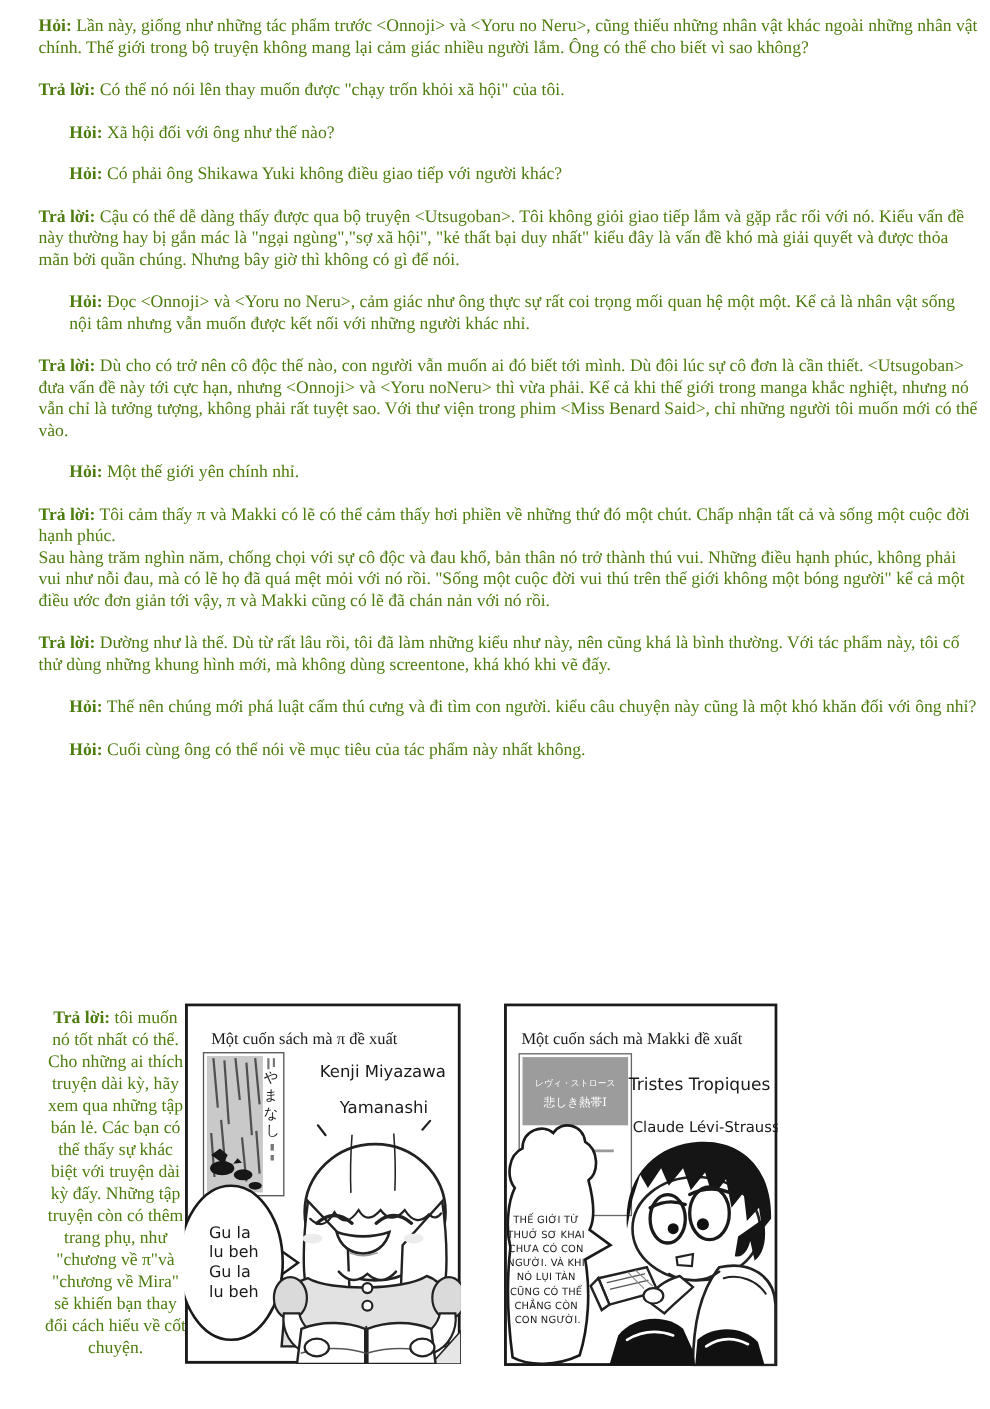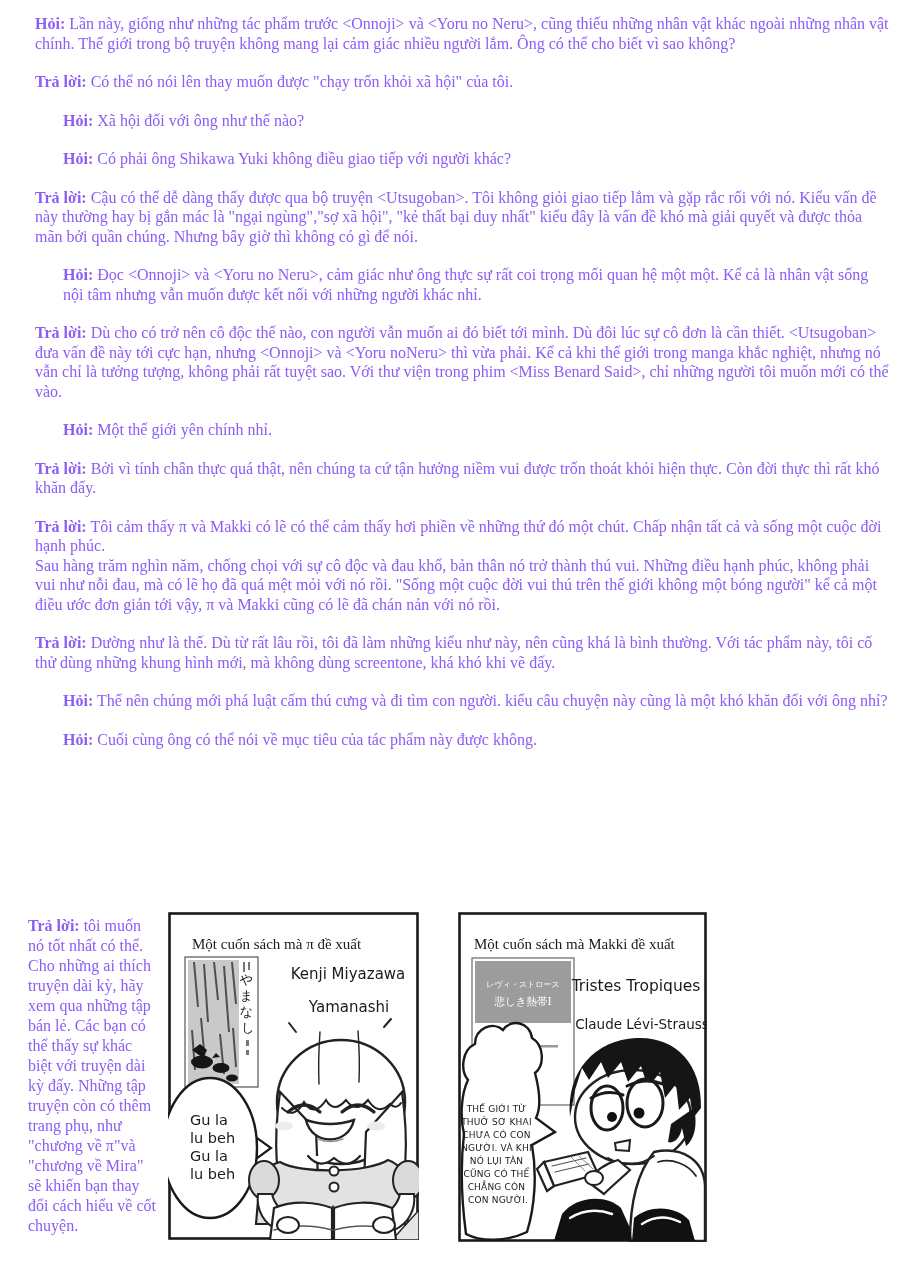--- a/index.html
+++ b/index.html
@@ -1,25 +1,25 @@
 <!DOCTYPE html>
 <html><head>
 <meta charset="utf-8">
 <style>
   html,body{margin:0;padding:0;background:#888;}
   .page{position:relative;width:900px;height:1281px;background:#ffffff;overflow:hidden;
-        font-family:"Liberation Serif","DejaVu Serif",serif;color:#8b5cf6;}
+        font-family:"Liberation Serif","DejaVu Serif",serif;color:#4d7c0f;}
   .interview{position:absolute;left:0;top:0;width:900px;box-sizing:border-box;
              padding:14px 8px 0 35px;font-size:16px;line-height:19.5px;}
   .interview p{margin:0 0 19px 0;}
   .interview p.q{margin-top:7px;margin-left:28px;}
   .lbl{font-weight:bold;}
   .cont{display:block;}
-  .closing-col{position:absolute;left:28px;top:916px;width:132px;
-               font-size:16px;line-height:20px;}
+  .closing-col{position:absolute;left:39px;top:916px;width:132px;
+               font-size:16px;line-height:20px;text-align:center;}
   .closing-col p{margin:0;}
   .thanks{position:absolute;left:37px;top:1244px;font-size:22.5px;line-height:26px;}
   .panel{position:absolute;display:block;}
   #panel-left{left:168px;top:912px;}
   #panel-right{left:458px;top:912px;}
   .svg-serif{font-family:"Liberation Serif","DejaVu Serif",serif;}
   .svg-sans{font-family:"DejaVu Sans","Liberation Sans",sans-serif;}
 </style>
 </head>
 <body>
@@ -28,25 +28,24 @@
 
   <div class="interview">
     <p class="para"><b class="lbl">Hỏi:</b> <span>Lần này, giống như những tác phẩm trước &lt;Onnoji&gt; và &lt;Yoru no Neru&gt;, cũng thiếu những nhân vật khác ngoài những nhân vật chính. Thế giới trong bộ truyện không mang lại cảm giác nhiều người lắm. Ông có thể cho biết vì sao không?</span></p>
     <p class="para"><b class="lbl">Trả lời:</b> <span>Có thể nó nói lên thay muốn được "chạy trốn khỏi xã hội" của tôi.</span></p>
     <p class="para q"><b class="lbl">Hỏi:</b> <span>Xã hội đối với ông như thế nào?</span></p>
     <p class="para q"><b class="lbl">Hỏi:</b> <span>Có phải ông Shikawa Yuki không điều giao tiếp với người khác?</span></p>
     <p class="para"><b class="lbl">Trả lời:</b> <span>Cậu có thể dễ dàng thấy được qua bộ truyện &lt;Utsugoban&gt;. Tôi không giỏi giao tiếp lắm và gặp rắc rối với nó. Kiểu vấn đề này thường hay bị gắn mác là "ngại ngùng","sợ xã hội", "kẻ thất bại duy nhất" kiểu đây là vấn đề khó mà giải quyết và được thỏa mãn bởi quần chúng. Nhưng bây giờ thì không có gì để nói.</span></p>
     <p class="para q"><b class="lbl">Hỏi:</b> <span>Đọc &lt;Onnoji&gt;  và &lt;Yoru no Neru&gt;, cảm giác như ông thực sự rất coi trọng mối quan hệ một một. Kể cả là nhân vật sống nội tâm nhưng vẫn muốn được kết nối với những người khác nhỉ.</span></p>
     <p class="para"><b class="lbl">Trả lời:</b> <span>Dù cho có trở nên cô độc thế nào, con người vẫn muốn ai đó biết tới mình. Dù đôi lúc sự cô đơn là cần thiết.  &lt;Utsugoban&gt; đưa vấn đề này tới cực hạn, nhưng &lt;Onnoji&gt; và &lt;Yoru noNeru&gt; thì vừa phải. Kể cả khi thế giới trong manga khắc nghiệt, nhưng nó vẫn chỉ là tưởng tượng, không phải rất tuyệt sao. Với thư viện trong phim &lt;Miss  Benard Said&gt;, chỉ những người tôi muốn mới có thể vào.</span></p>
     <p class="para q"><b class="lbl">Hỏi:</b> <span>Một thế giới yên chính nhỉ.</span></p>
-    <p class="para"><b class="lbl">Trả lời:</b> <span>Bởi vì tính chân thực quá thật, nên chúng ta cứ tận hưởng niềm vui được trốn thoát khỏi hiện thực. Còn đời thực thì rất khó khăn đấy.</span></p>
     <p class="para"><b class="lbl">Trả lời:</b> <span>Tôi cảm thấy π và Makki có lẽ có thể cảm thấy hơi phiền về những thứ đó một chút. Chấp nhận tất cả và sống một cuộc đời hạnh phúc.</span><span class="cont">Sau hàng trăm nghìn năm, chống chọi với sự cô độc và đau khổ, bản thân nó trở thành thú vui. Những điều hạnh phúc, không phải vui như nỗi đau, mà có lẽ họ đã quá mệt mỏi với nó rồi. "Sống một cuộc đời vui thú trên thế giới không một bóng người" kể cả một điều ước đơn giản tới vậy,  π và Makki cũng có lẽ đã chán nản với nó rồi.</span></p>
     <p class="para"><b class="lbl">Trả lời:</b> <span>Dường như là thế. Dù từ rất lâu rồi, tôi đã làm những kiểu như này, nên cũng khá là bình thường. Với tác phẩm này, tôi cố thử dùng những khung hình mới, mà không dùng screentone, khá khó khi vẽ đấy.</span></p>
     <p class="para q"><b class="lbl">Hỏi:</b> <span>Thế nên chúng mới phá luật cấm thú cưng và đi tìm con người. kiểu câu chuyện này cũng là một khó khăn đối với ông nhỉ?</span></p>
-    <p class="para q"><b class="lbl">Hỏi:</b> <span>Cuối cùng ông có thể nói về mục tiêu của tác phẩm này được không.</span></p>
+    <p class="para q"><b class="lbl">Hỏi:</b> <span>Cuối cùng ông có thể nói về mục tiêu của tác phẩm này nhất không.</span></p>
   </div>
 
   <div class="closing-col">
     <p><b class="lbl">Trả lời:</b> <span>tôi muốn nó tốt nhất có thể. Cho những ai thích truyện dài kỳ, hãy xem qua những tập bán lẻ. Các bạn có thể thấy sự khác biệt với truyện dài kỳ đấy. Những tập truyện còn có thêm trang phụ, như "chương về π"và "chương về Mira" sẽ khiến bạn thay đổi cách hiểu về cốt chuyện.</span></p>
   </div>
 
   <svg id="panel-left" class="panel" width="251" height="328" viewBox="0 0 251 328">
     <rect x="1.5" y="1.5" width="248" height="325" fill="#ffffff" stroke="#1a1a1a" stroke-width="2.6"></rect>
     <text class="svg-serif" x="24" y="37" font-size="15" fill="#1a1a1a">Một cuốn sách mà π đề xuất</text>
 

